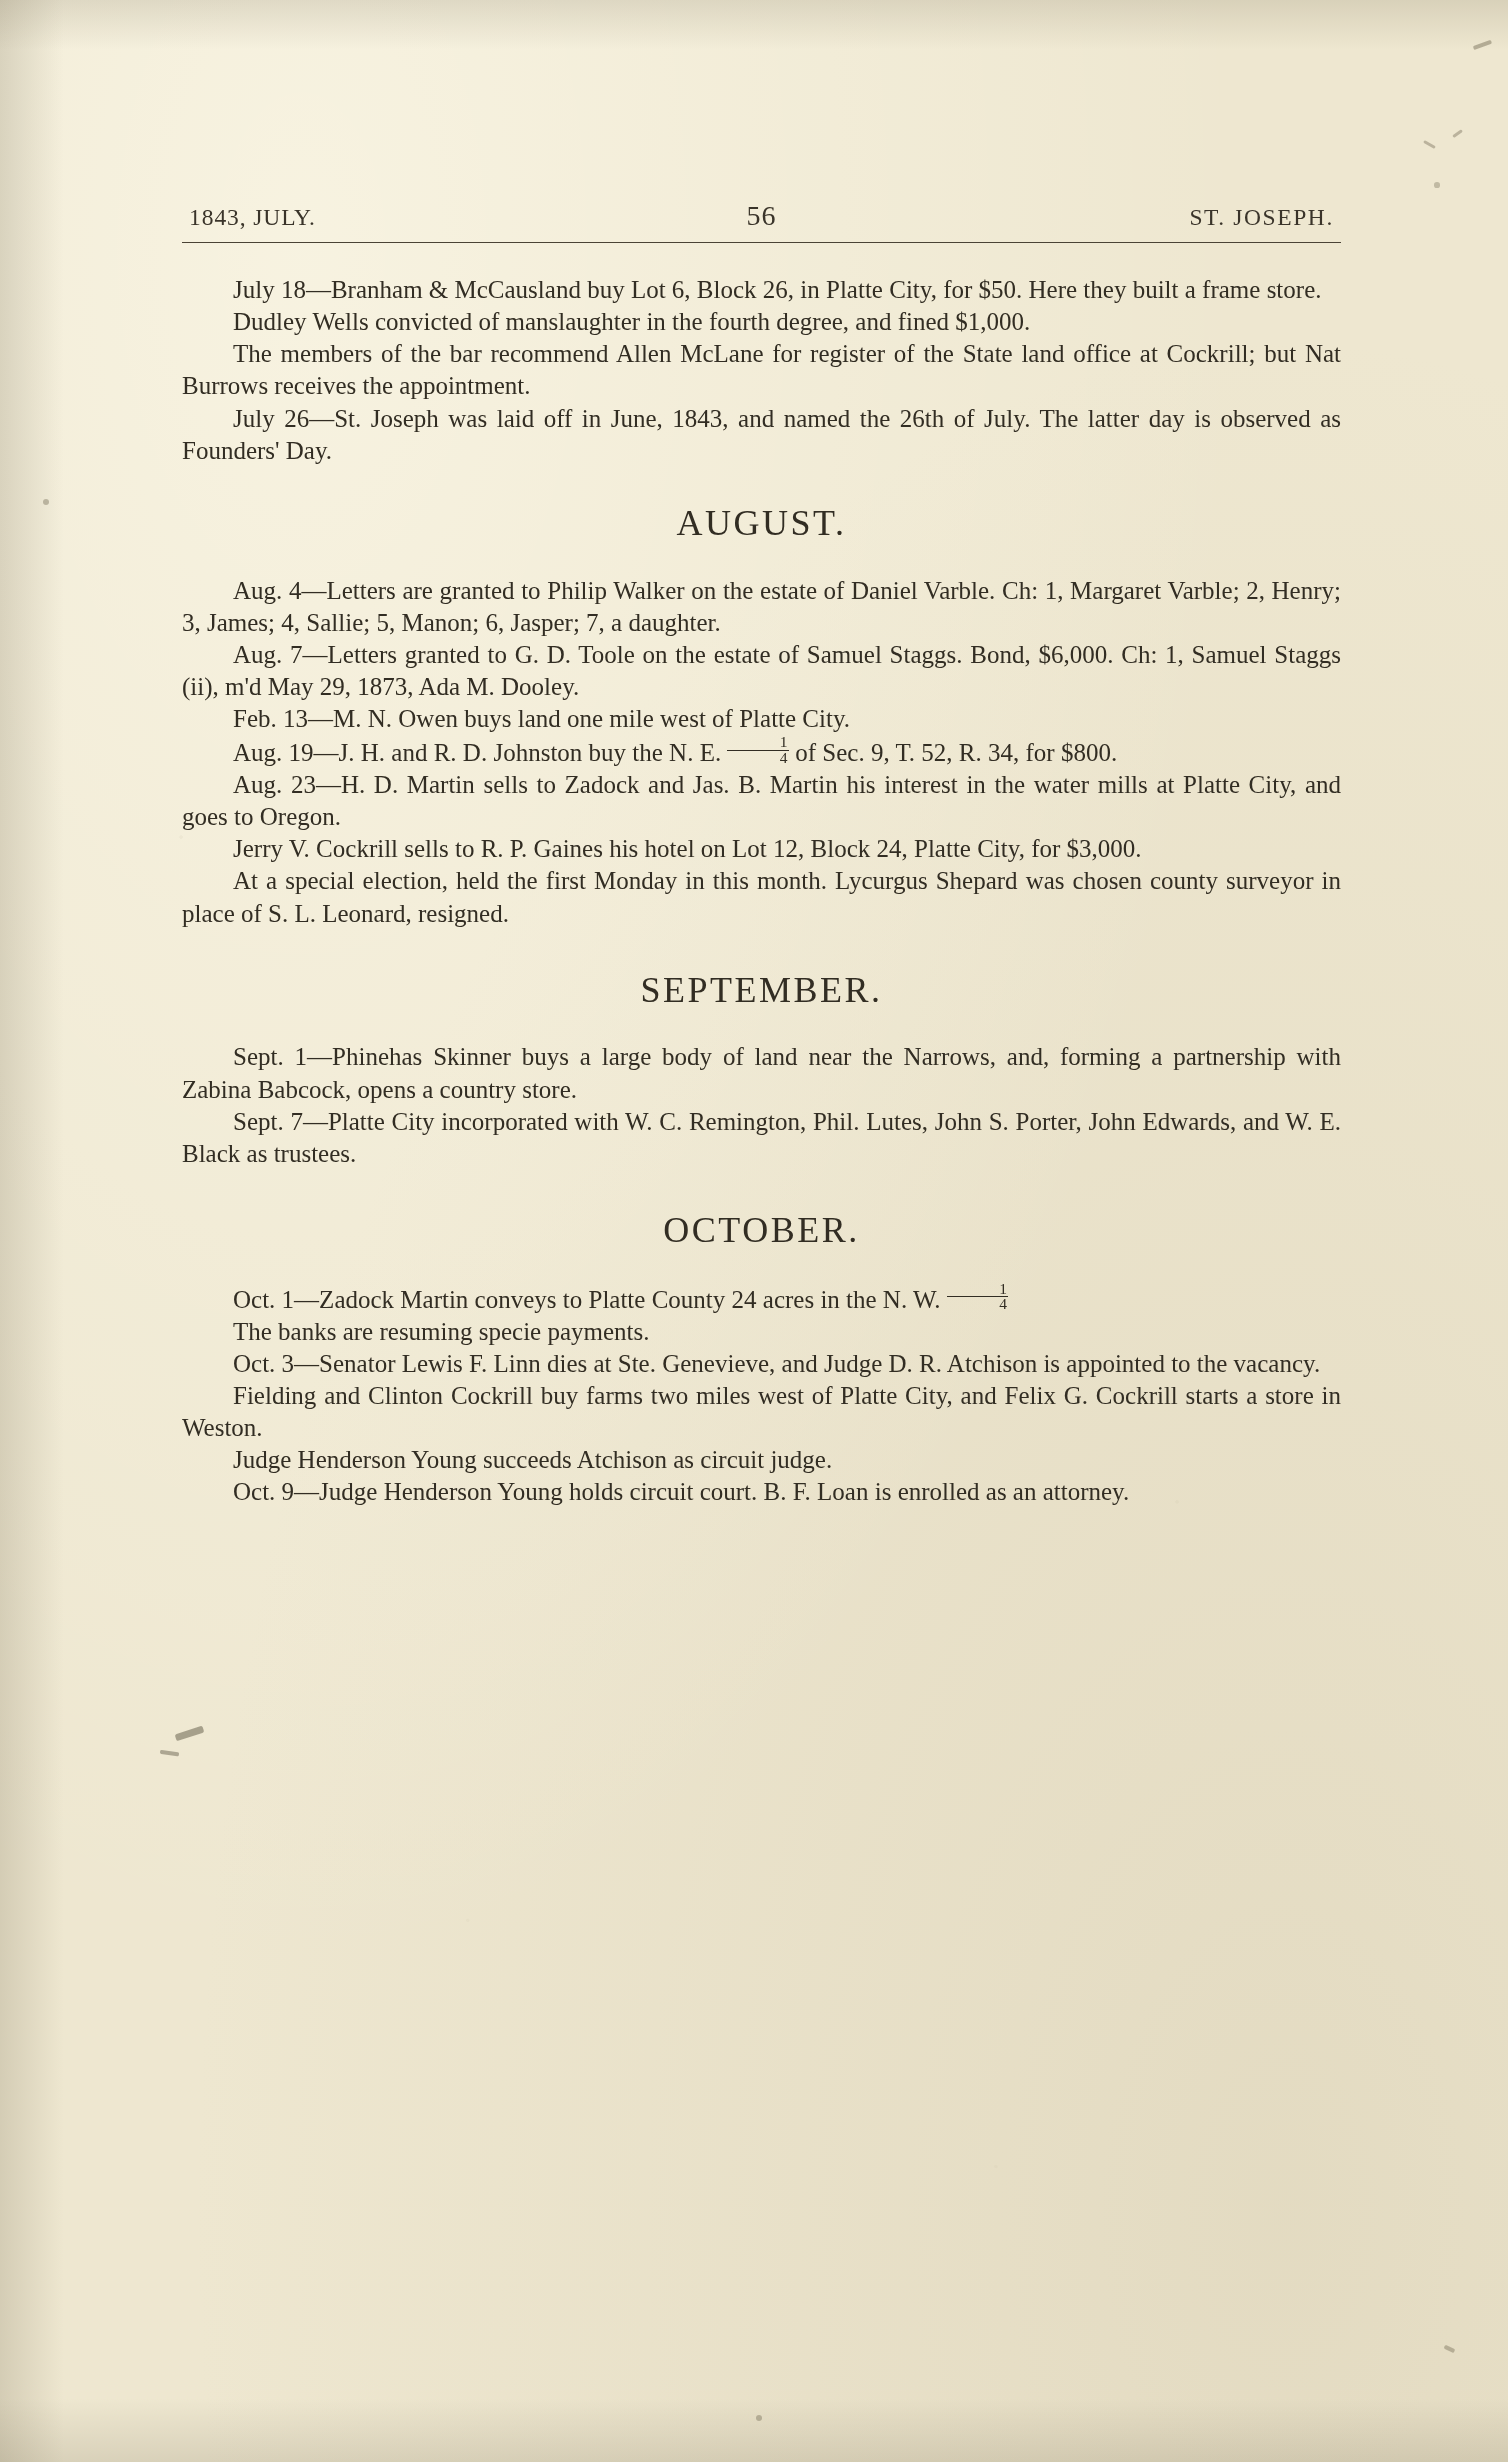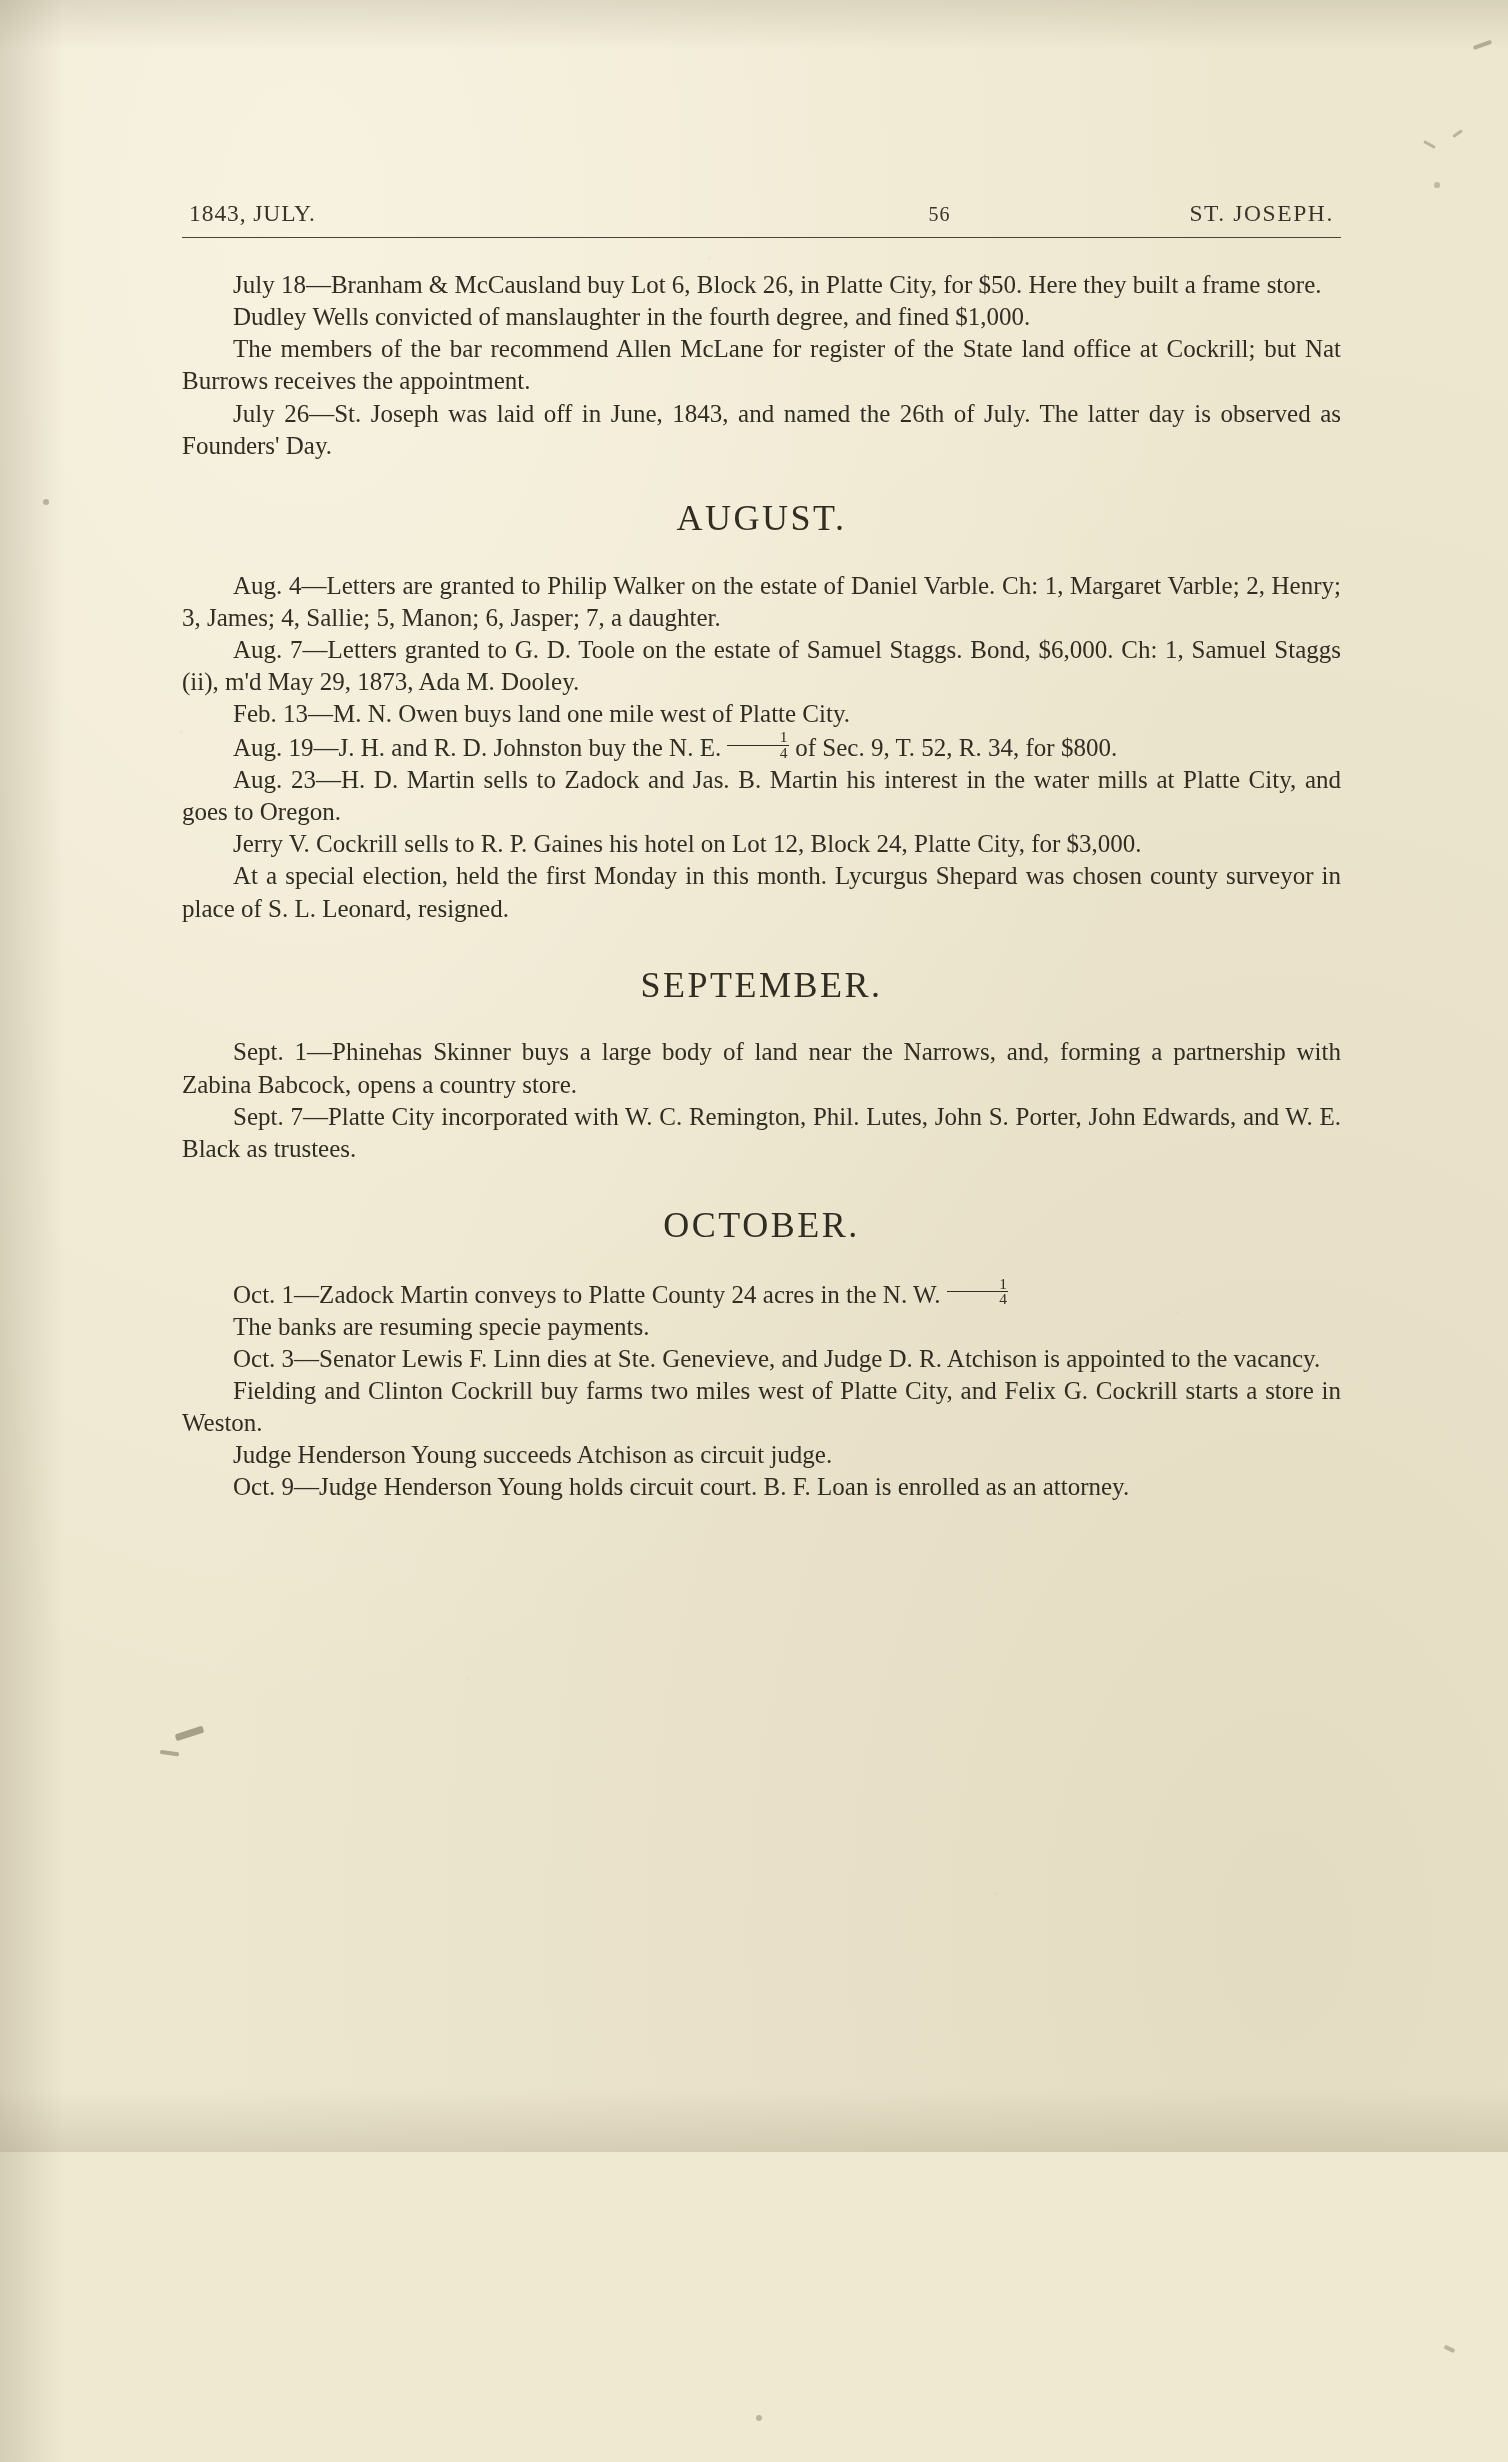--- a/index.html
+++ b/index.html
@@ -12,21 +12,21 @@
     height: 2462px;
     font-family: "Liberation Serif", serif;
     color: #2e2a20;
     position: relative;
     overflow: hidden;
   }
   .page {
     position: absolute;
     left: 0; top: 0;
     width: 1509px;
-    height: 2152px;
+    height: 2462px;
     background:
       radial-gradient(ellipse at 20% 10%, rgba(255,252,238,0.55) 0%, rgba(255,252,238,0) 55%),
       radial-gradient(ellipse at 85% 90%, rgba(214,204,176,0.45) 0%, rgba(214,204,176,0) 60%),
       #eee7d0;
   }
   .paper-noise {
     position: absolute;
     inset: 0;
     background-image:
       radial-gradient(circle at 12% 34%, rgba(150,140,110,0.07) 0 1.4px, rgba(0,0,0,0) 2.1px),
@@ -45,21 +45,21 @@
   .header {
     display: flex;
     align-items: baseline;
     justify-content: space-between;
     font-size: 23.5px;
     letter-spacing: 0.9px;
     color: #3a342a;
     padding: 0 7.1px 0 7.1px;
   }
   .header .h-left { width: 33%; text-align: left; }
-  .header .h-mid { width: 33%; text-align: right; font-size: 20px; }
+  .header .h-mid { width: 33%; text-align: center; font-size: 28px; }
   .header .h-right { width: 33%; text-align: right; letter-spacing: 1.6px; }
   .rule {
     margin-top: 10px;
     border-top: 1.4px solid #4a4335;
     width: 100%;
   }
   .body-text {
     margin-top: 31px;
     font-size: 25px;
     line-height: 1.285;

